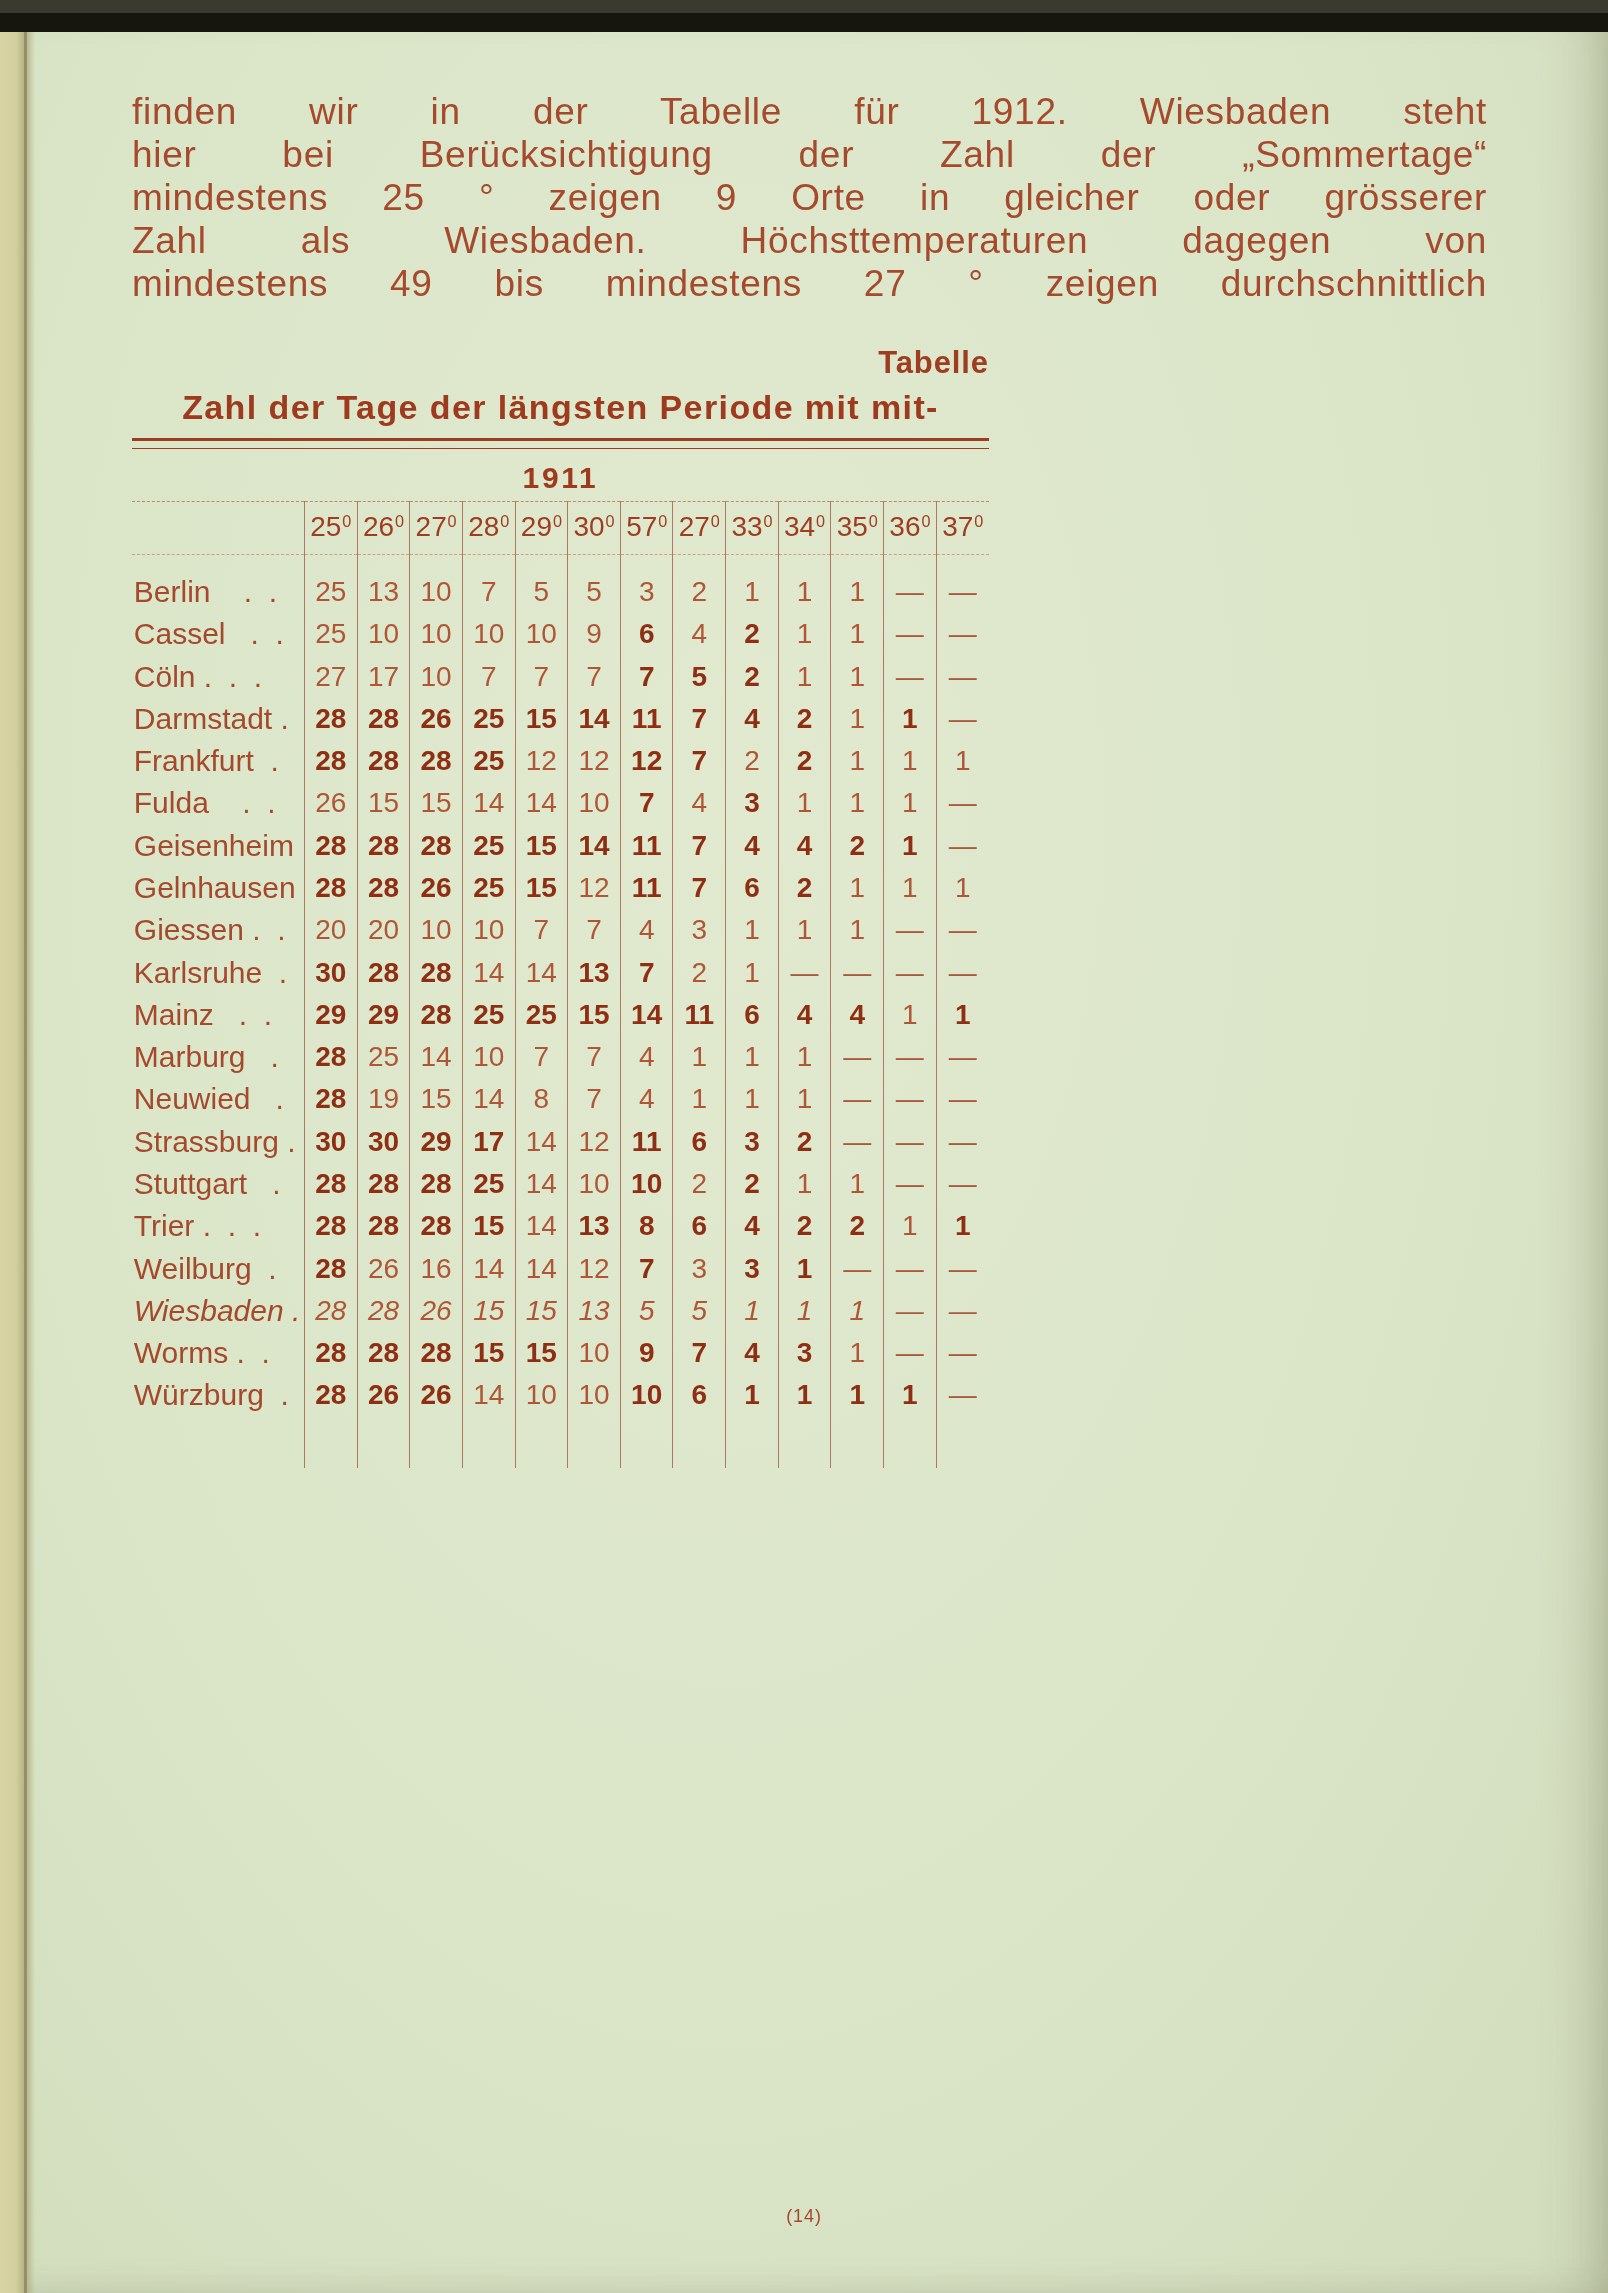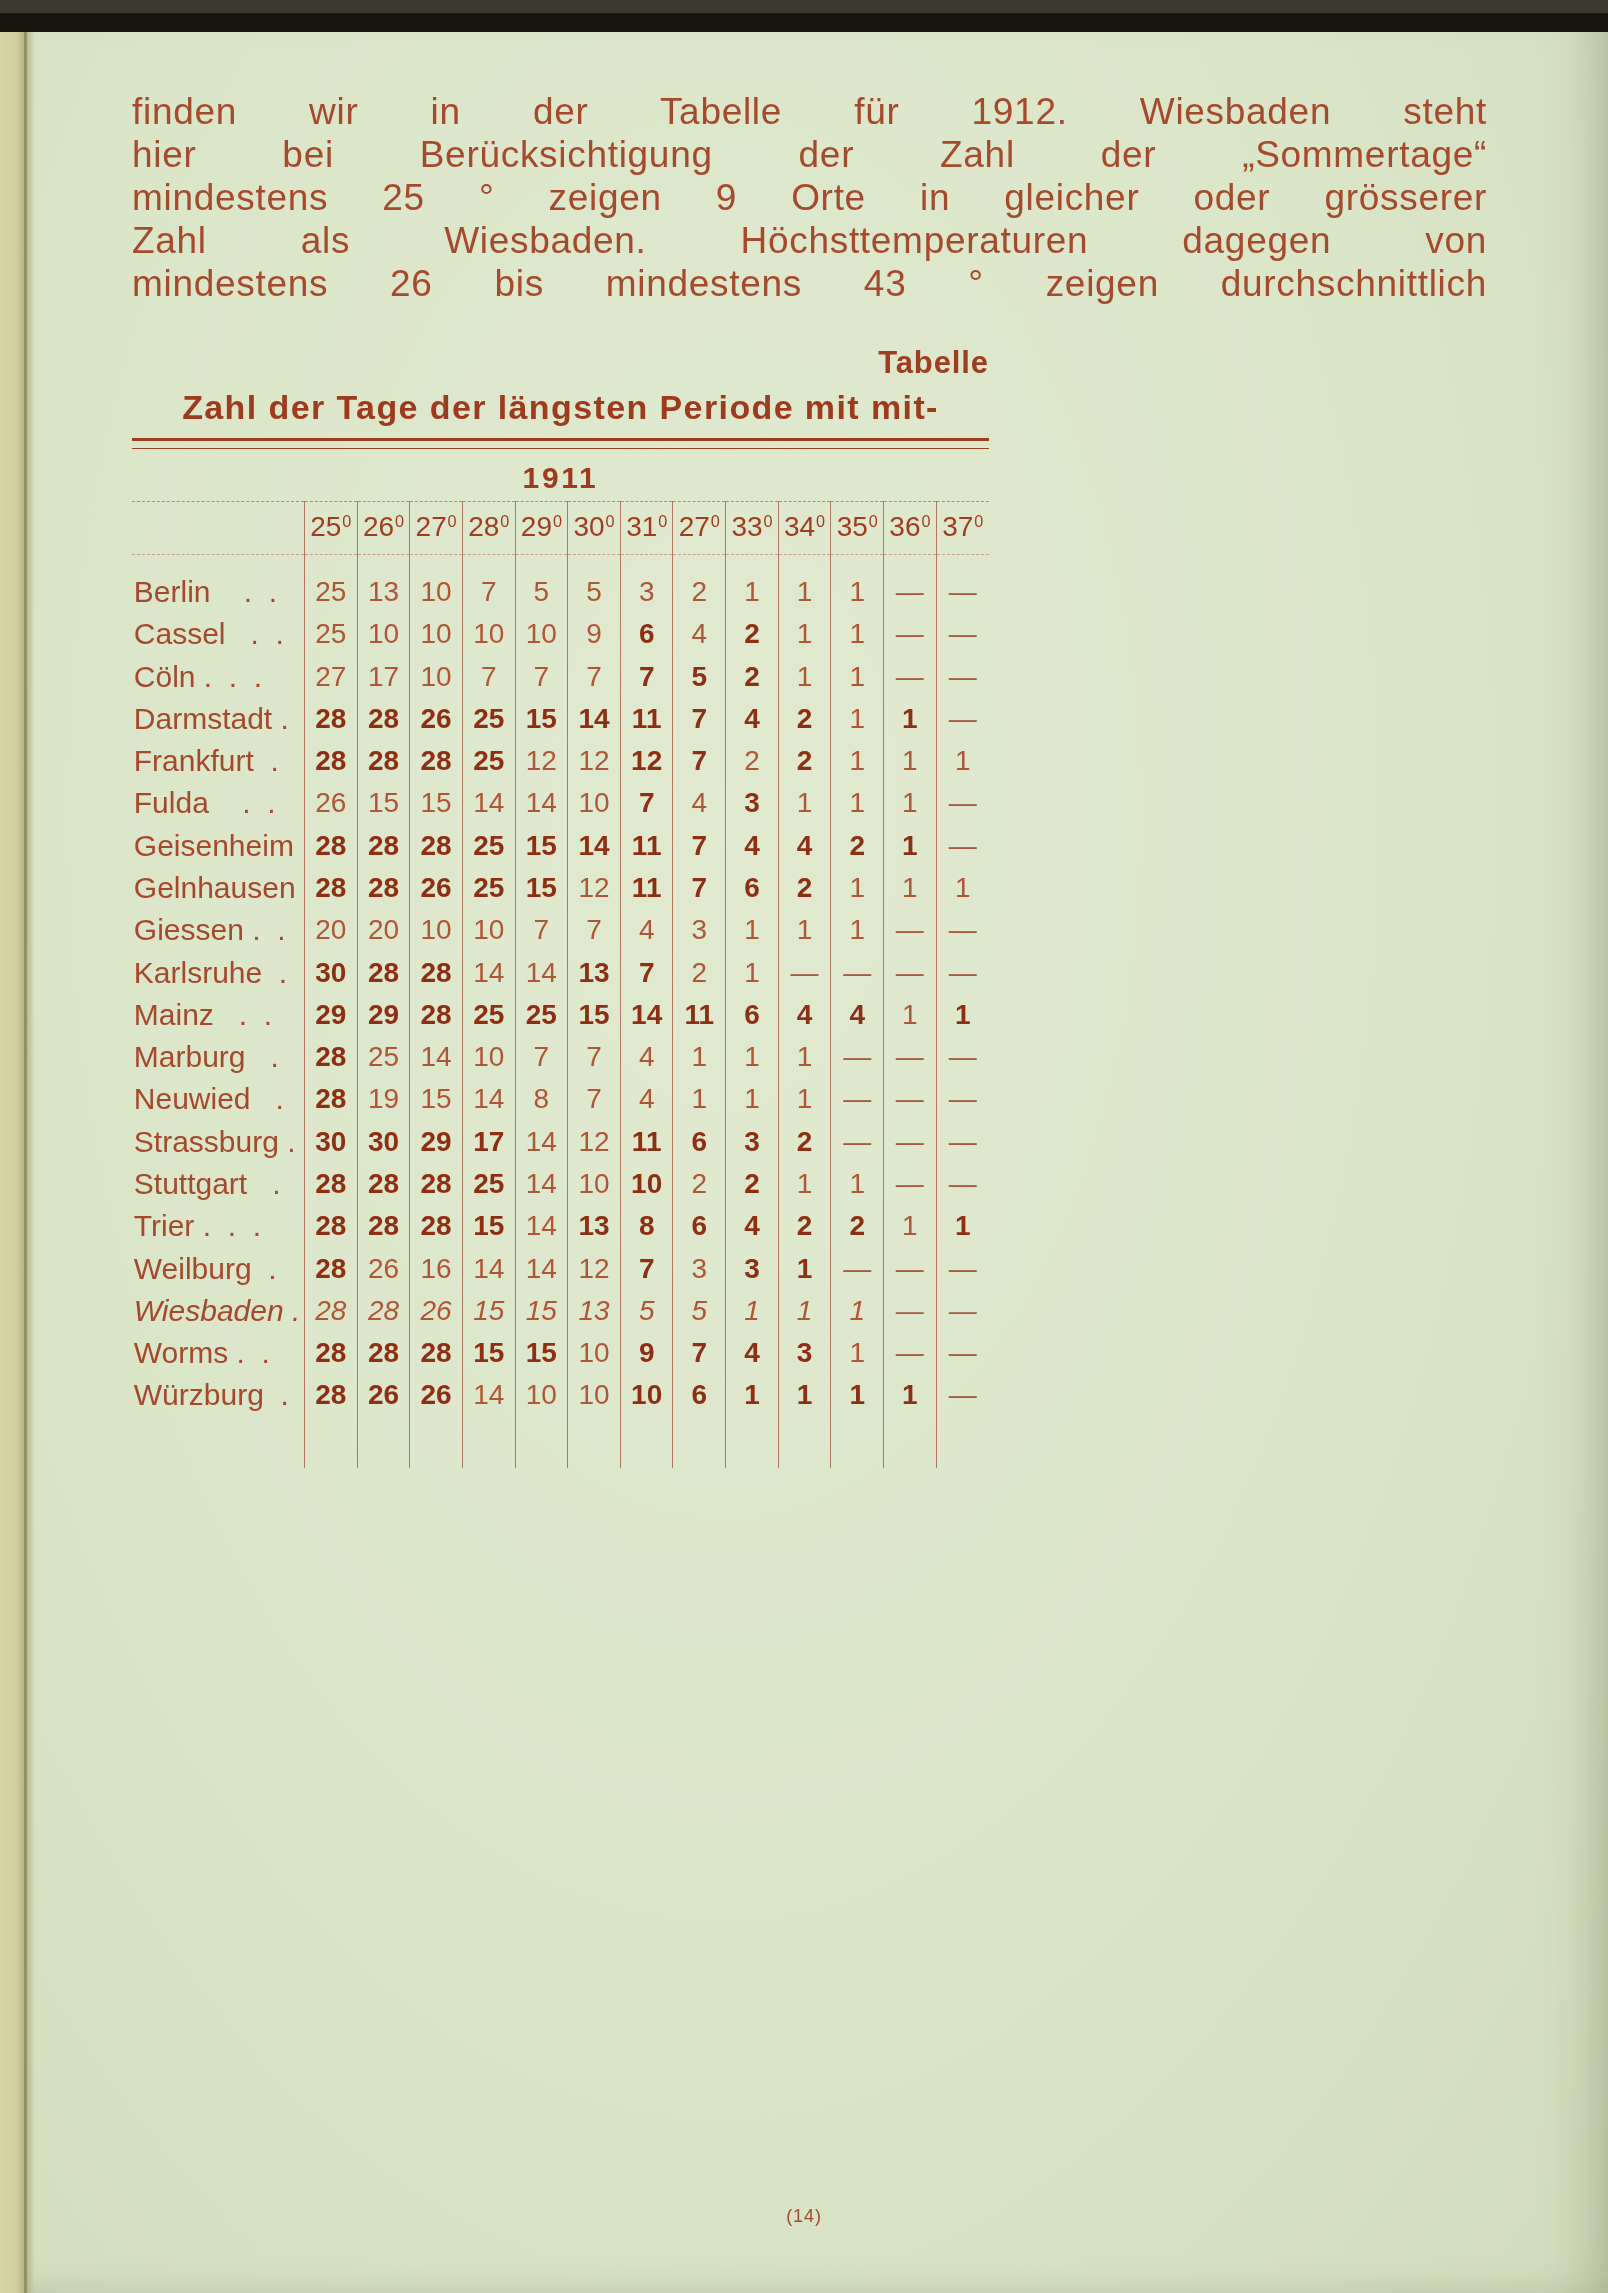--- a/index.html
+++ b/index.html
@@ -88,40 +88,40 @@
   <div class="top-edge"></div>
   <div class="left-edge"></div>
   <div class="bottom-edge"></div>
 
   <div class="content">
     <div class="para">
       <div class="pline">finden wir in der Tabelle für 1912.  Wiesbaden steht</div>
       <div class="pline">hier bei Berücksichtigung der Zahl der „Sommertage“</div>
       <div class="pline">mindestens 25 ° zeigen 9 Orte in gleicher oder grösserer</div>
       <div class="pline">Zahl als Wiesbaden.  Höchsttemperaturen dagegen von</div>
-      <div class="pline">mindestens 26 bis mindestens 43 ° zeigen durchschnittlich</div>
+      <div class="pline">mindestens 49 bis mindestens 27 ° zeigen durchschnittlich</div>
     </div>
 
     <div class="table-block">
       <div class="tabelle-label">Tabelle</div>
       <div class="table-title">Zahl der Tage der längsten Periode mit mit-</div>
       <div class="double-rule"></div>
       <div class="year">1911</div>
 
       <table class="data-table">
         <thead>
           <tr id="head-row">
               <th class="city-col"></th>
               <th class="num-col"><span>25</span><sup>0</sup></th>
               <th class="num-col"><span>26</span><sup>0</sup></th>
               <th class="num-col"><span>27</span><sup>0</sup></th>
               <th class="num-col"><span>28</span><sup>0</sup></th>
               <th class="num-col"><span>29</span><sup>0</sup></th>
               <th class="num-col"><span>30</span><sup>0</sup></th>
-              <th class="num-col"><span>31</span><sup>0</sup></th>
+              <th class="num-col"><span>57</span><sup>0</sup></th>
               <th class="num-col"><span>27</span><sup>0</sup></th>
               <th class="num-col"><span>33</span><sup>0</sup></th>
               <th class="num-col"><span>34</span><sup>0</sup></th>
               <th class="num-col"><span>35</span><sup>0</sup></th>
               <th class="num-col"><span>36</span><sup>0</sup></th>
               <th class="num-col"><span>37</span><sup>0</sup></th>
             </tr>
         </thead>
         <tbody id="table-body">
             <tr>

